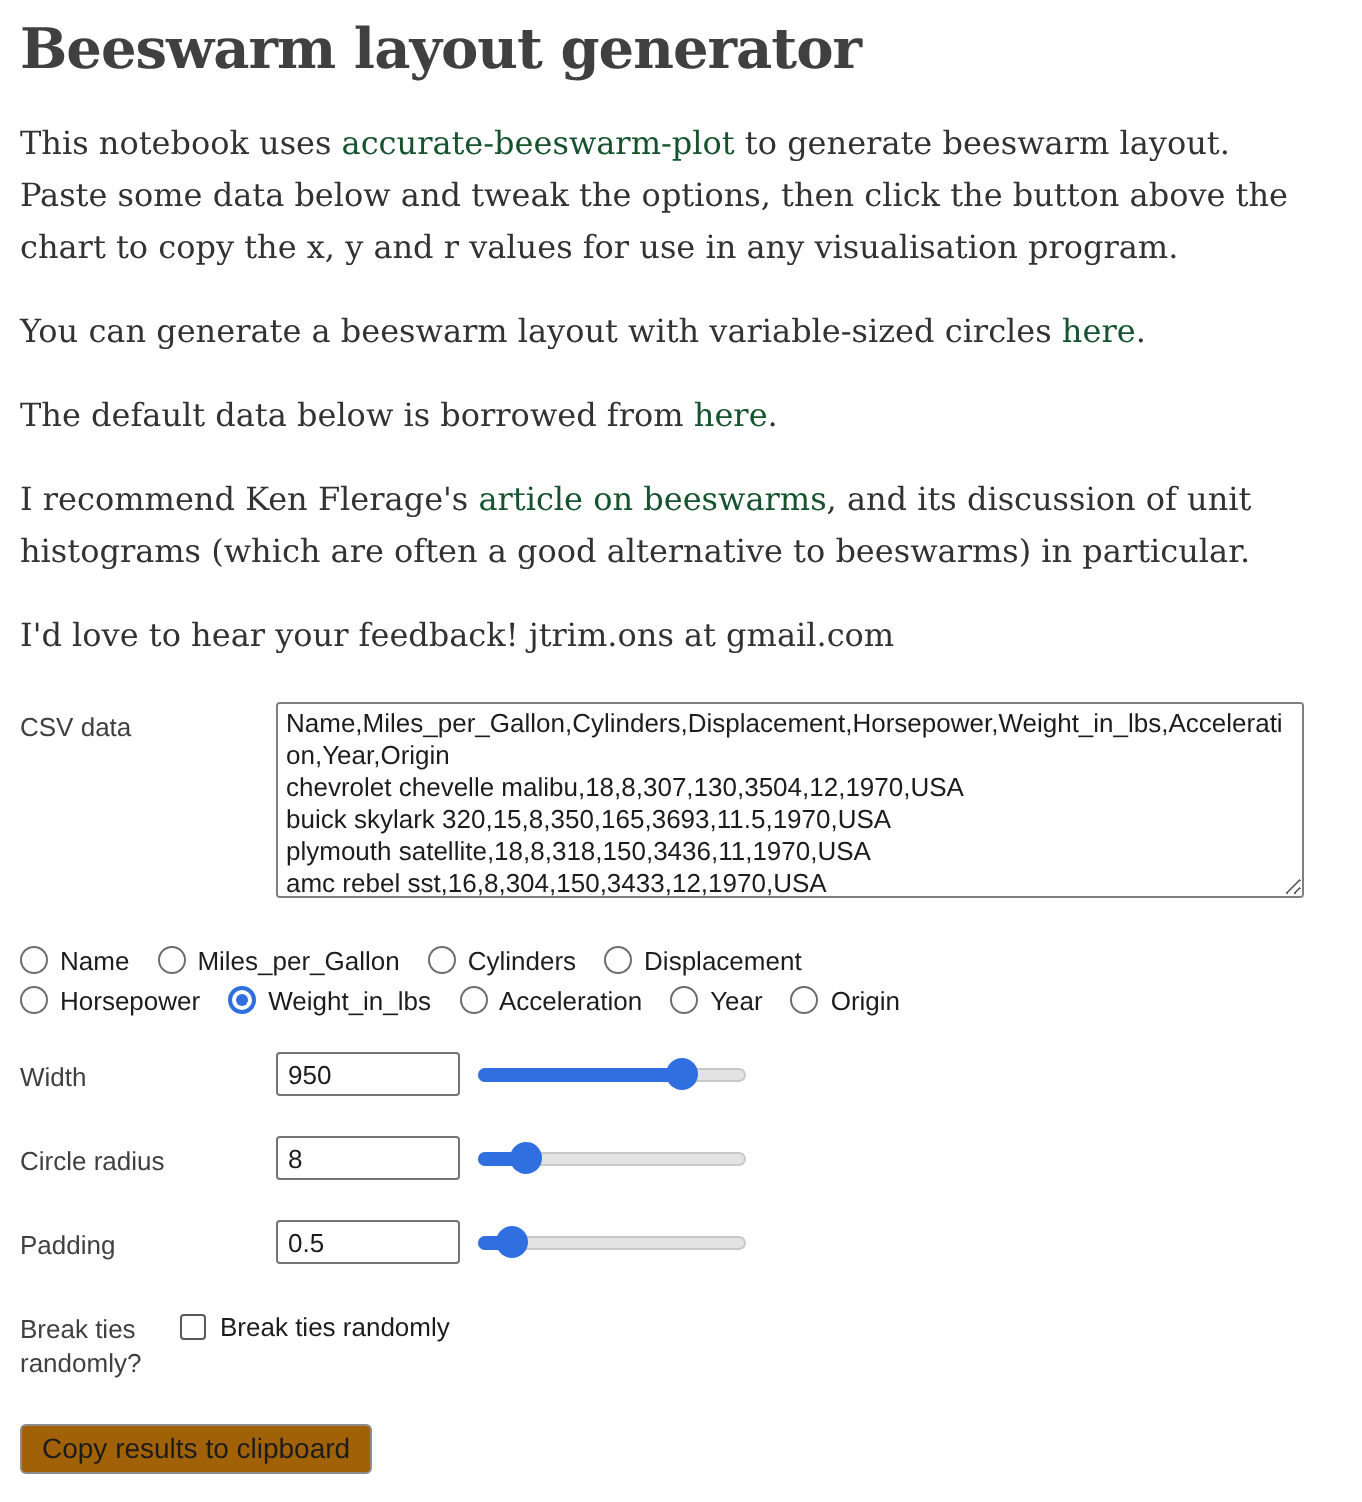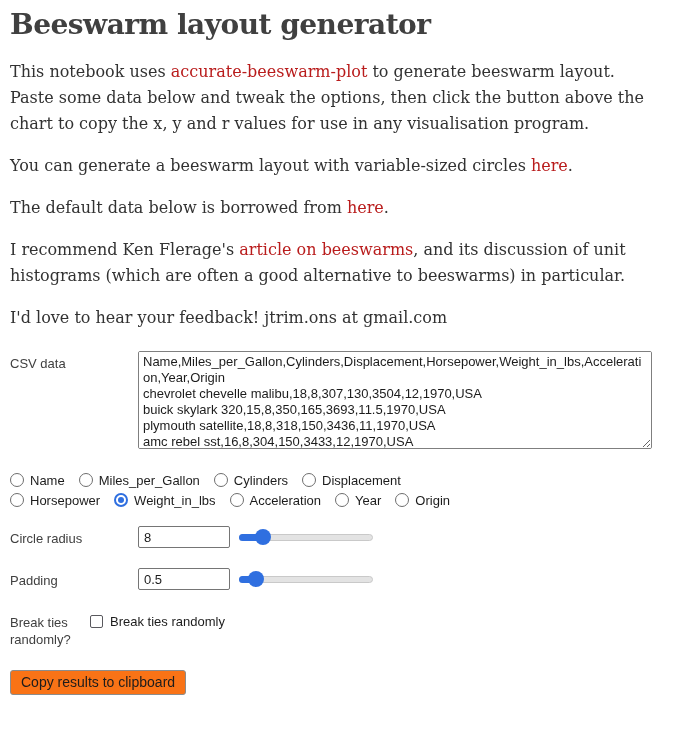--- a/index.html
+++ b/index.html
@@ -21,21 +21,21 @@
     letter-spacing: -0.5px;
   }
   p {
     font-family: "DejaVu Serif", serif;
     font-size: 16px;
     line-height: 26px;
     color: #323232;
     max-width: 645px;
     margin: 0 0 16px 0;
   }
-  a.link { color: #b91c1c; text-decoration: none; cursor: pointer; }
+  a.link { color: #14532d; text-decoration: none; cursor: pointer; }
   .form-area { margin-top: 20px; }
   .row { display: flex; align-items: flex-start; margin-bottom: 20px; }
   .row-label {
     width: 128px;
     flex-shrink: 0;
     font-size: 13px;
     color: #404040;
     padding-top: 4px;
     line-height: 17px;
   }
@@ -116,21 +116,21 @@
     border-radius: 2px;
     background: #ffffff;
     margin-right: 7px;
     flex-shrink: 0;
   }
   .row-break { margin-bottom: 22px; }
   button.copy-btn {
     font-family: "Liberation Sans", sans-serif;
     font-size: 14px;
     color: #1c1c1c;
-    background: #f97316;
+    background: #a16207;
     border: 1px solid #8c8c8c;
     border-radius: 3px;
     padding: 3px 10px 4px 10px;
     cursor: pointer;
   }
 </style>
 </head>
 <body>
 
 <h1>Beeswarm layout generator</h1>
@@ -195,20 +195,31 @@
             <span class="opt-label">Year</span>
           </label>
         <label class="opt">
             <span class="radio"></span>
             <span class="opt-label">Origin</span>
           </label>
       </div>
     </div>
   </div>
 
+  <div class="row">
+    <div class="row-label">Width</div>
+    <div class="control">
+      <input class="num" type="text" value="950" style="">
+      <div class="slider" style="--pct: 76%;">
+        <div class="track"></div>
+        <div class="fill"></div>
+        <div class="thumb"></div>
+      </div>
+    </div>
+  </div>
 
   <div class="row">
     <div class="row-label">Circle radius</div>
     <div class="control">
       <input class="num" type="text" value="8" style="">
       <div class="slider" style="--pct: 18%;">
         <div class="track"></div>
         <div class="fill"></div>
         <div class="thumb"></div>
       </div>

